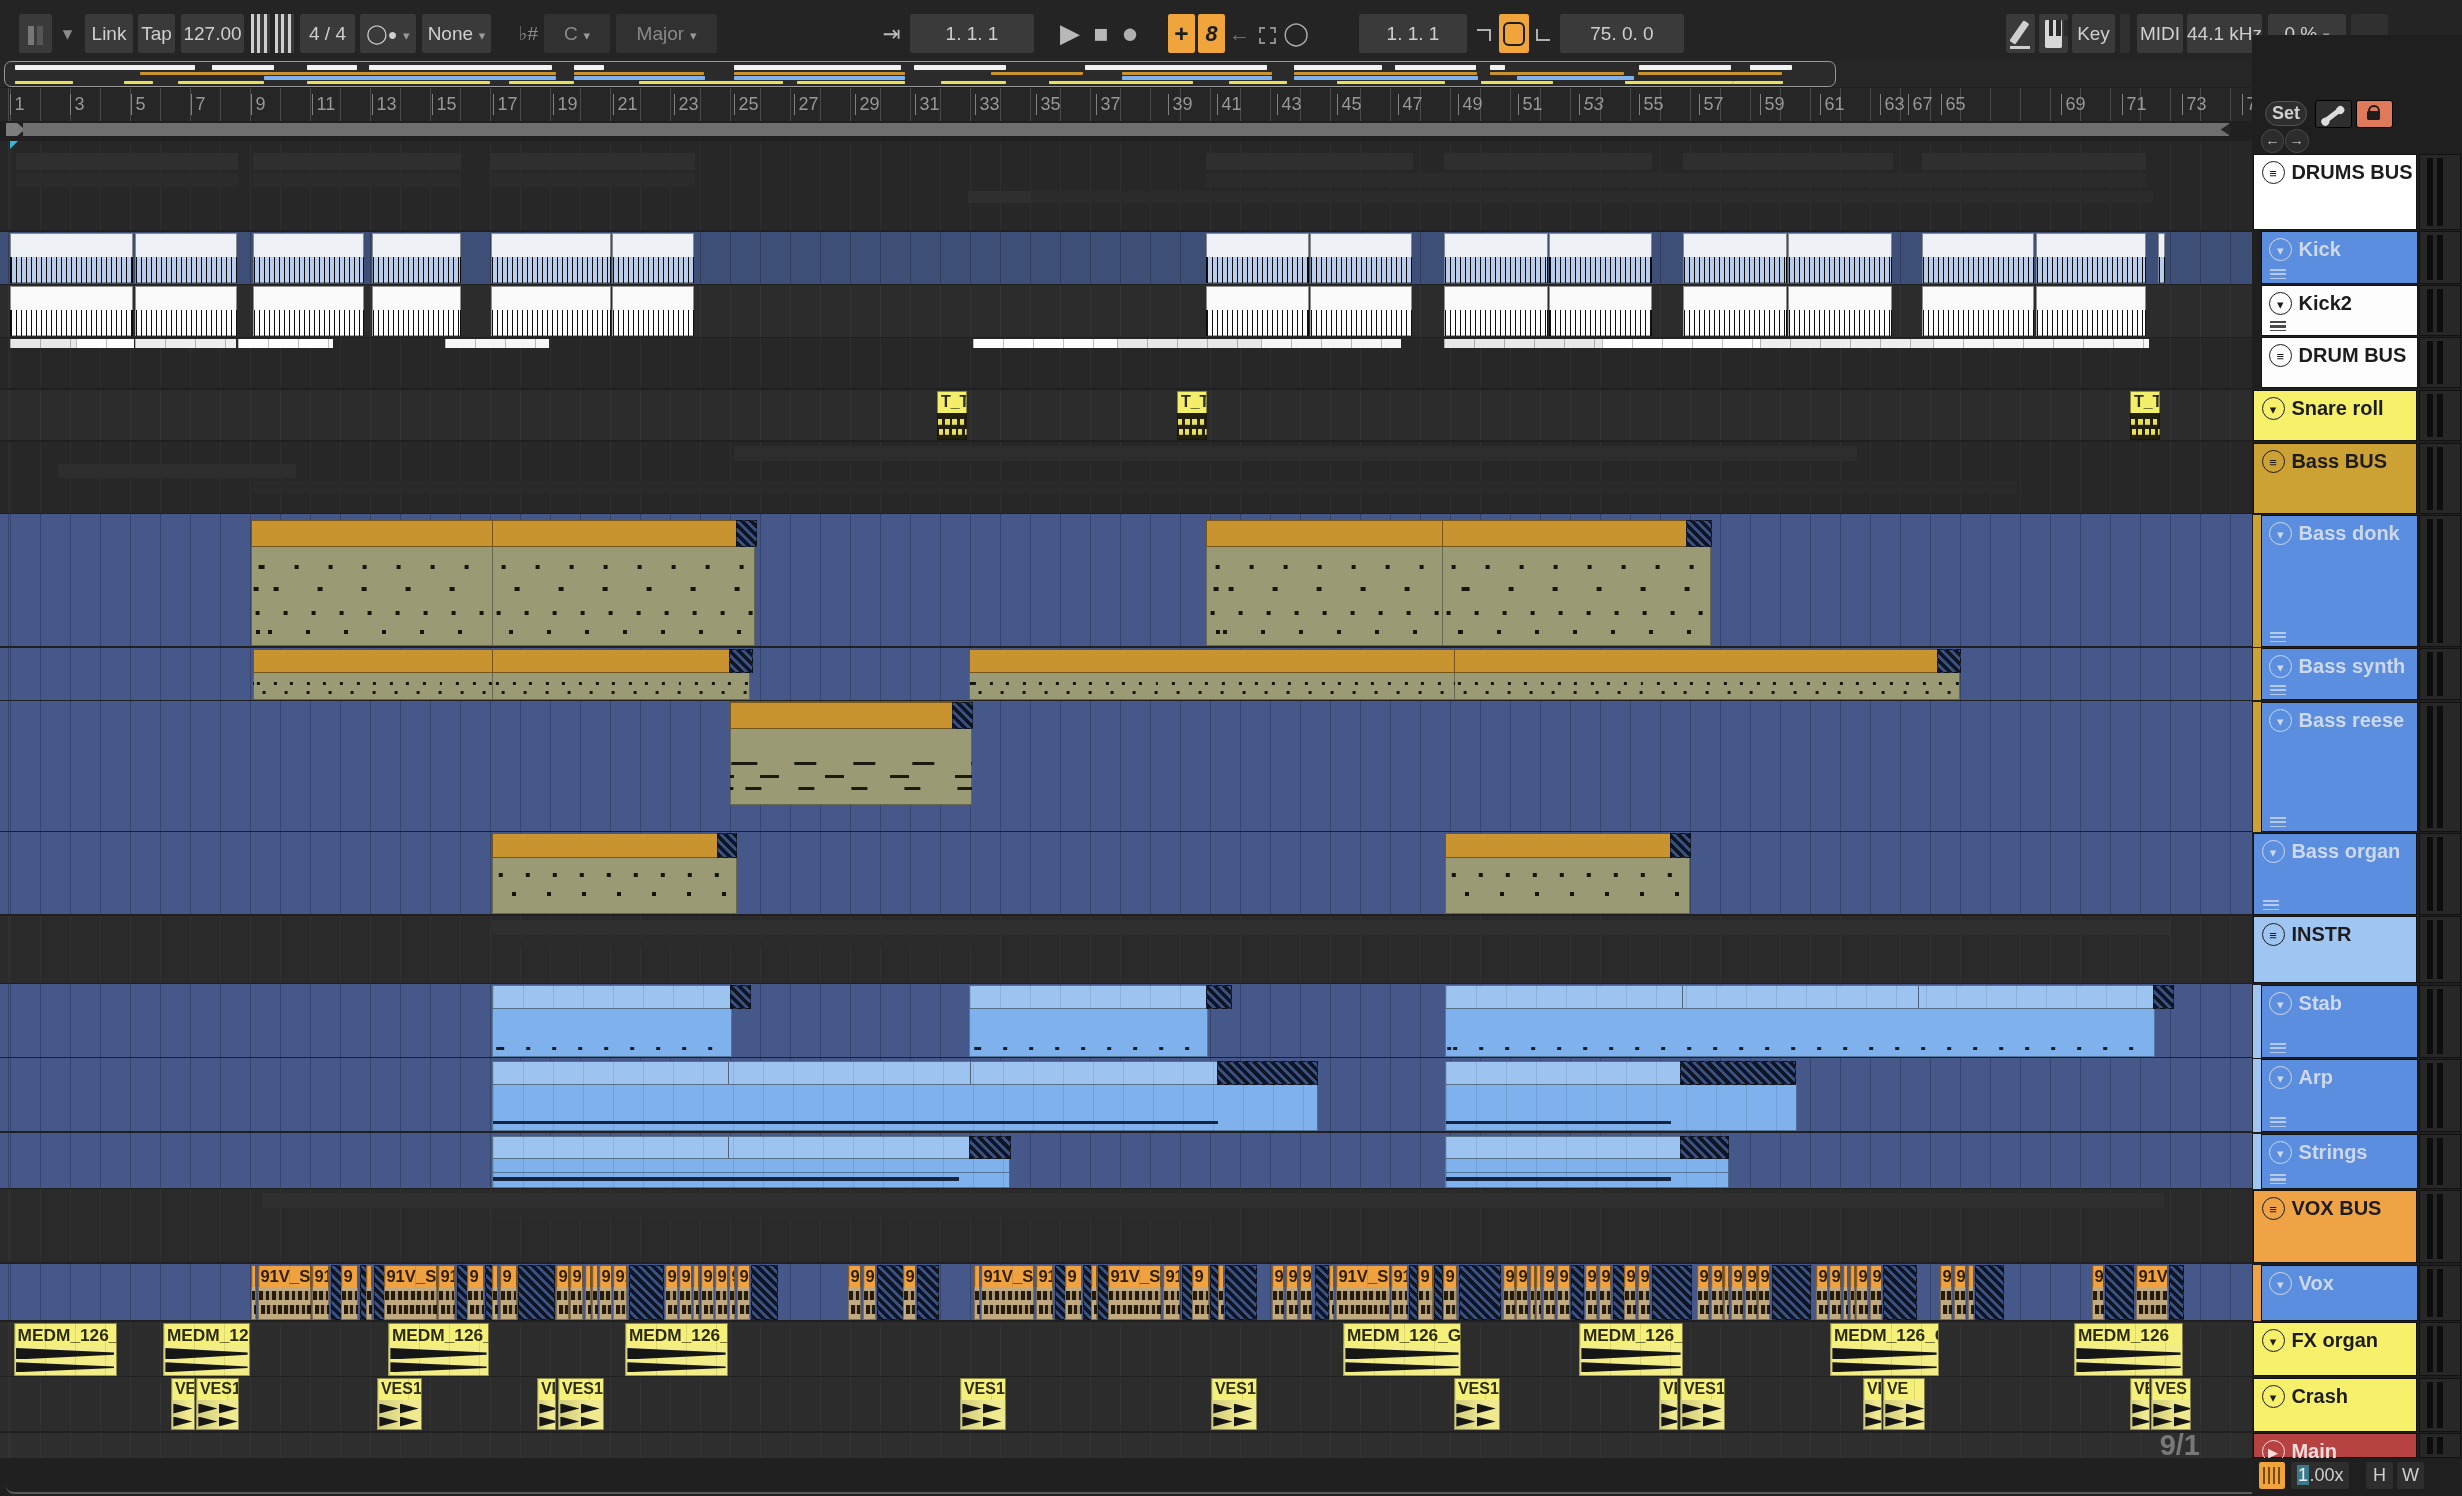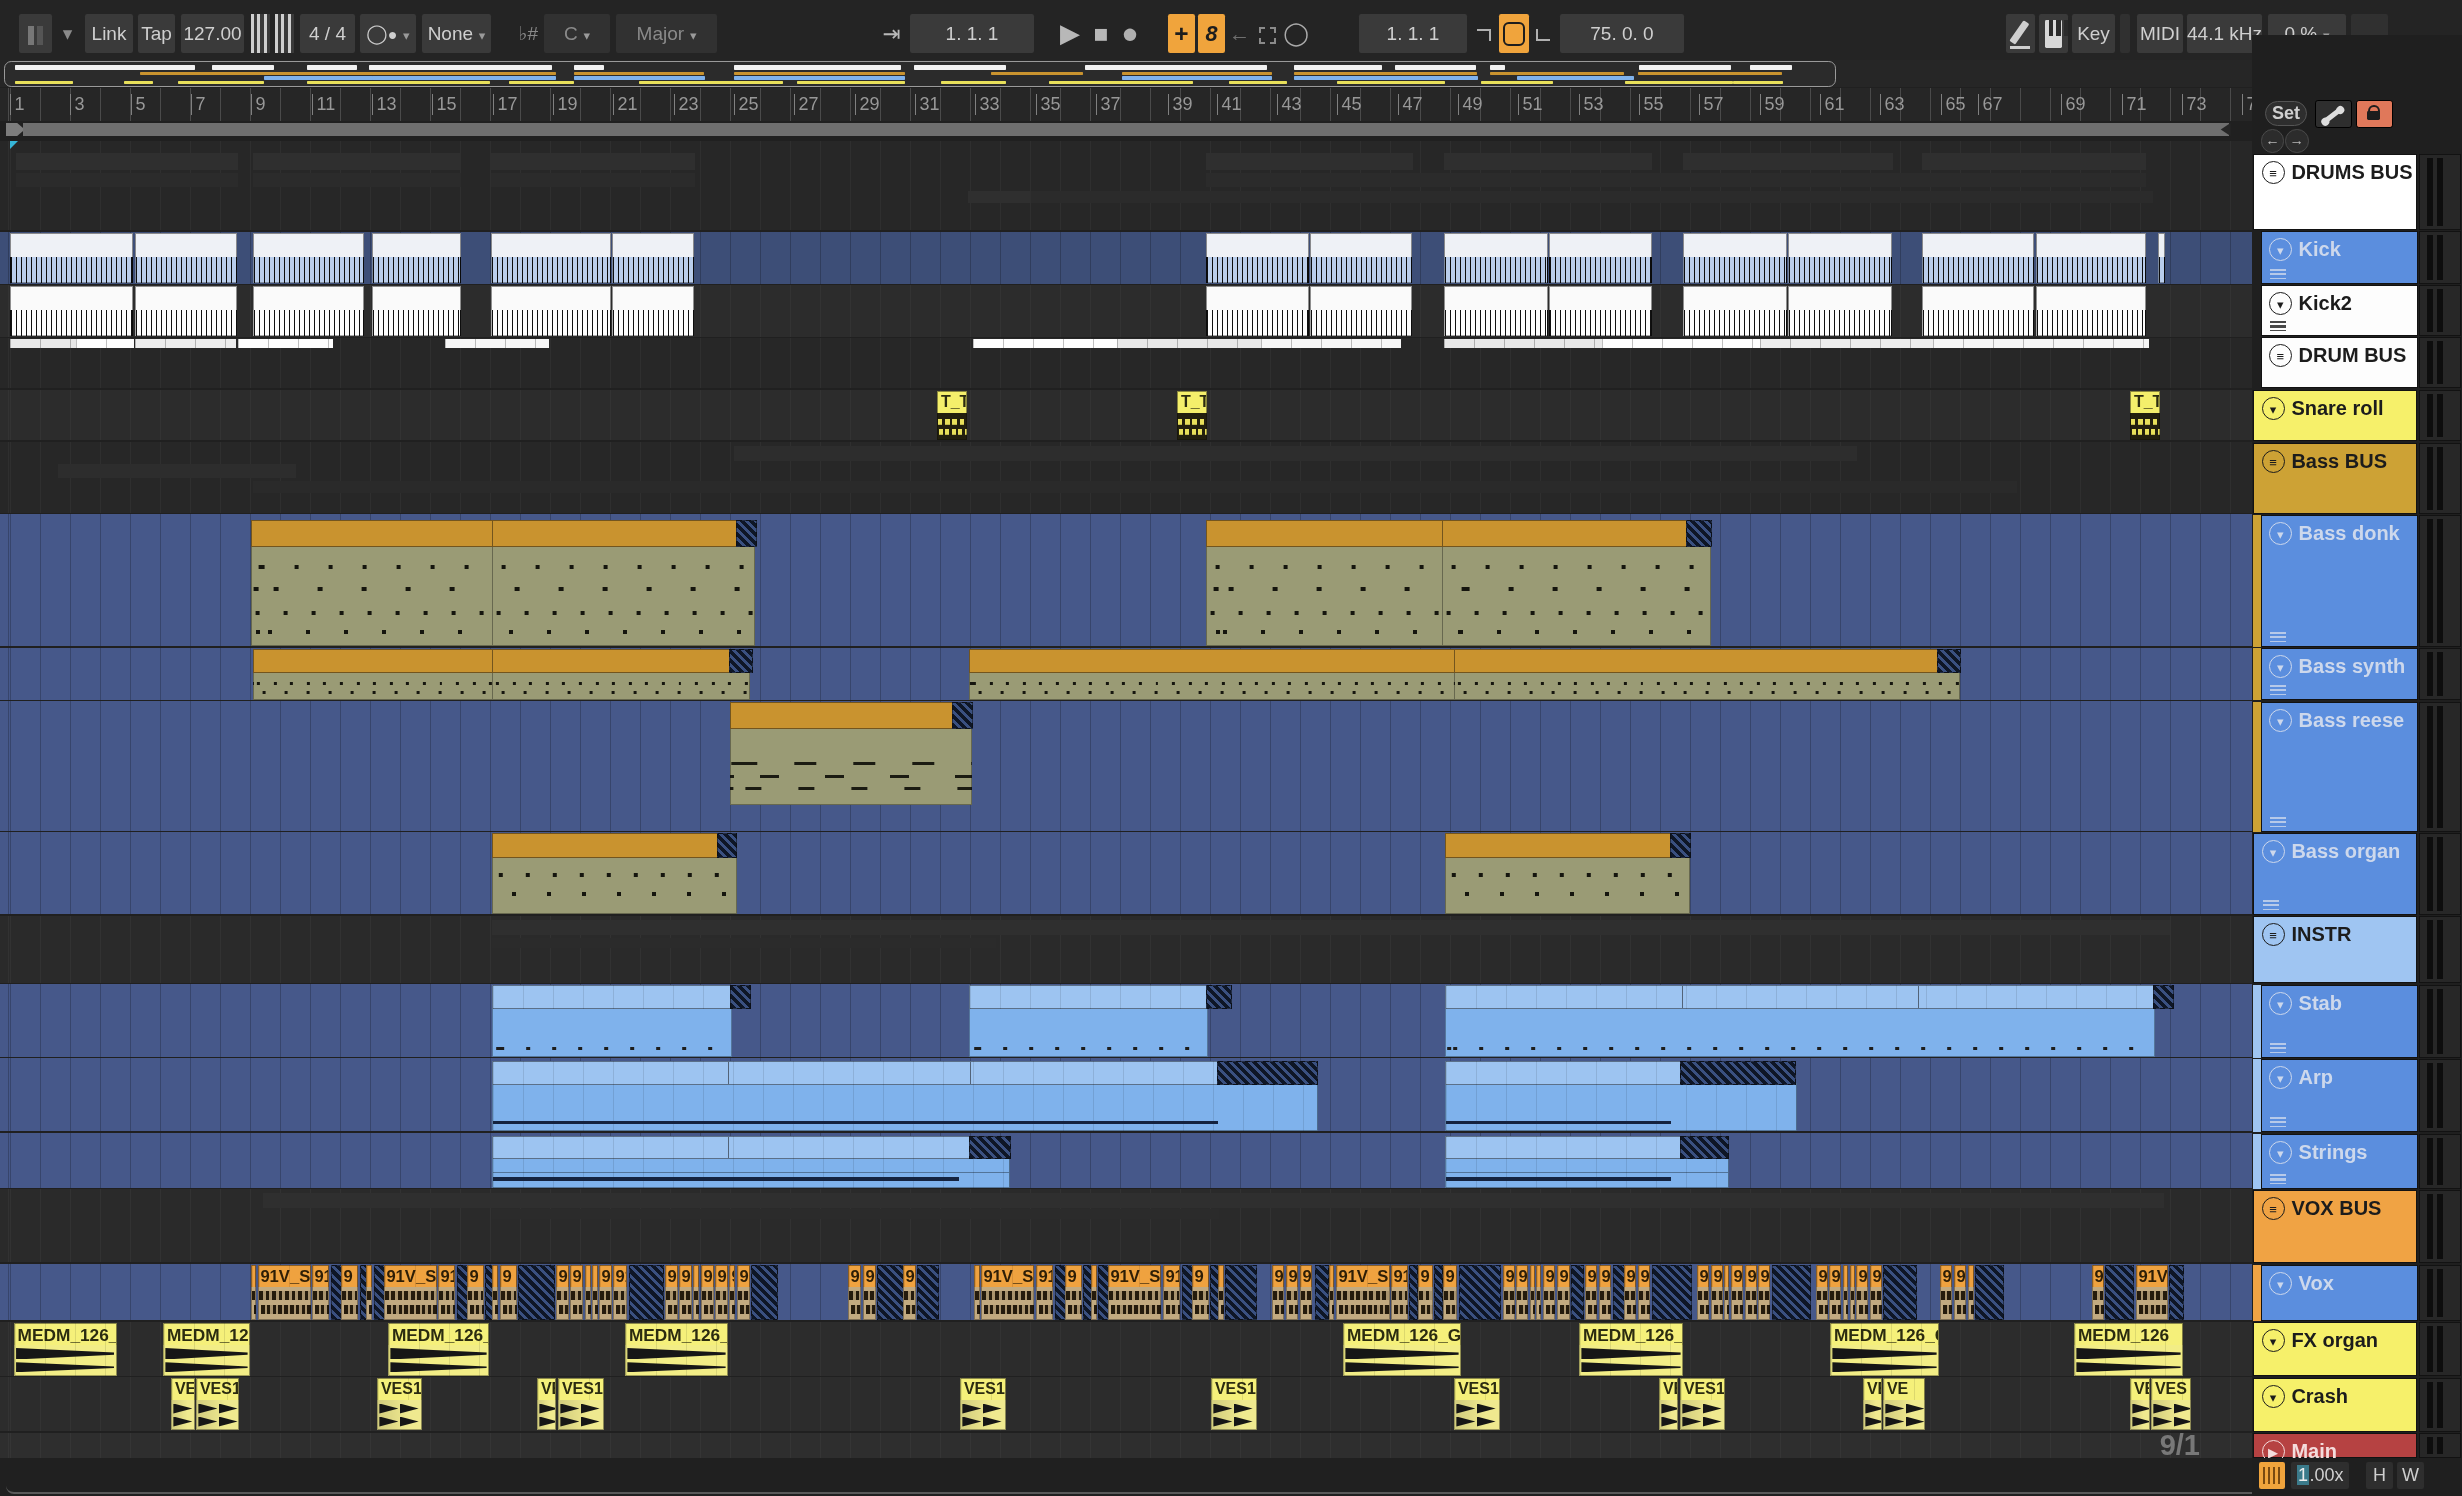--- a/index.html
+++ b/index.html
@@ -259,28 +259,28 @@
       <div class="bar-num" style="left: 975px;">33</div>
       <div class="bar-num" style="left: 1036px;">35</div>
       <div class="bar-num" style="left: 1096px;">37</div>
       <div class="bar-num" style="left: 1168px;">39</div>
       <div class="bar-num" style="left: 1217px;">41</div>
       <div class="bar-num" style="left: 1277px;">43</div>
       <div class="bar-num" style="left: 1337px;">45</div>
       <div class="bar-num" style="left: 1398px;">47</div>
       <div class="bar-num" style="left: 1458px;">49</div>
       <div class="bar-num" style="left: 1518px;">51</div>
-      <div class="bar-num" style="left: 1579px;">53</div>
+      <div class="bar-num" style="left: 1579px; font-style: italic;">53</div>
       <div class="bar-num" style="left: 1639px;">55</div>
       <div class="bar-num" style="left: 1699px;">57</div>
       <div class="bar-num" style="left: 1760px;">59</div>
       <div class="bar-num" style="left: 1820px;">61</div>
       <div class="bar-num" style="left: 1880px;">63</div>
       <div class="bar-num" style="left: 1941px;">65</div>
-      <div class="bar-num" style="left: 1978px;">67</div>
+      <div class="bar-num" style="left: 1908px;">67</div>
       <div class="bar-num" style="left: 2061px;">69</div>
       <div class="bar-num" style="left: 2122px;">71</div>
       <div class="bar-num" style="left: 2182px;">73</div>
       <div class="bar-num" style="left: 2242px;">75</div>
     </div>
   <div id="scrubrow"></div>
   <div id="scrub-head"></div>
   <div id="scrub"></div>
   <div id="scrub-notch"></div>
 

